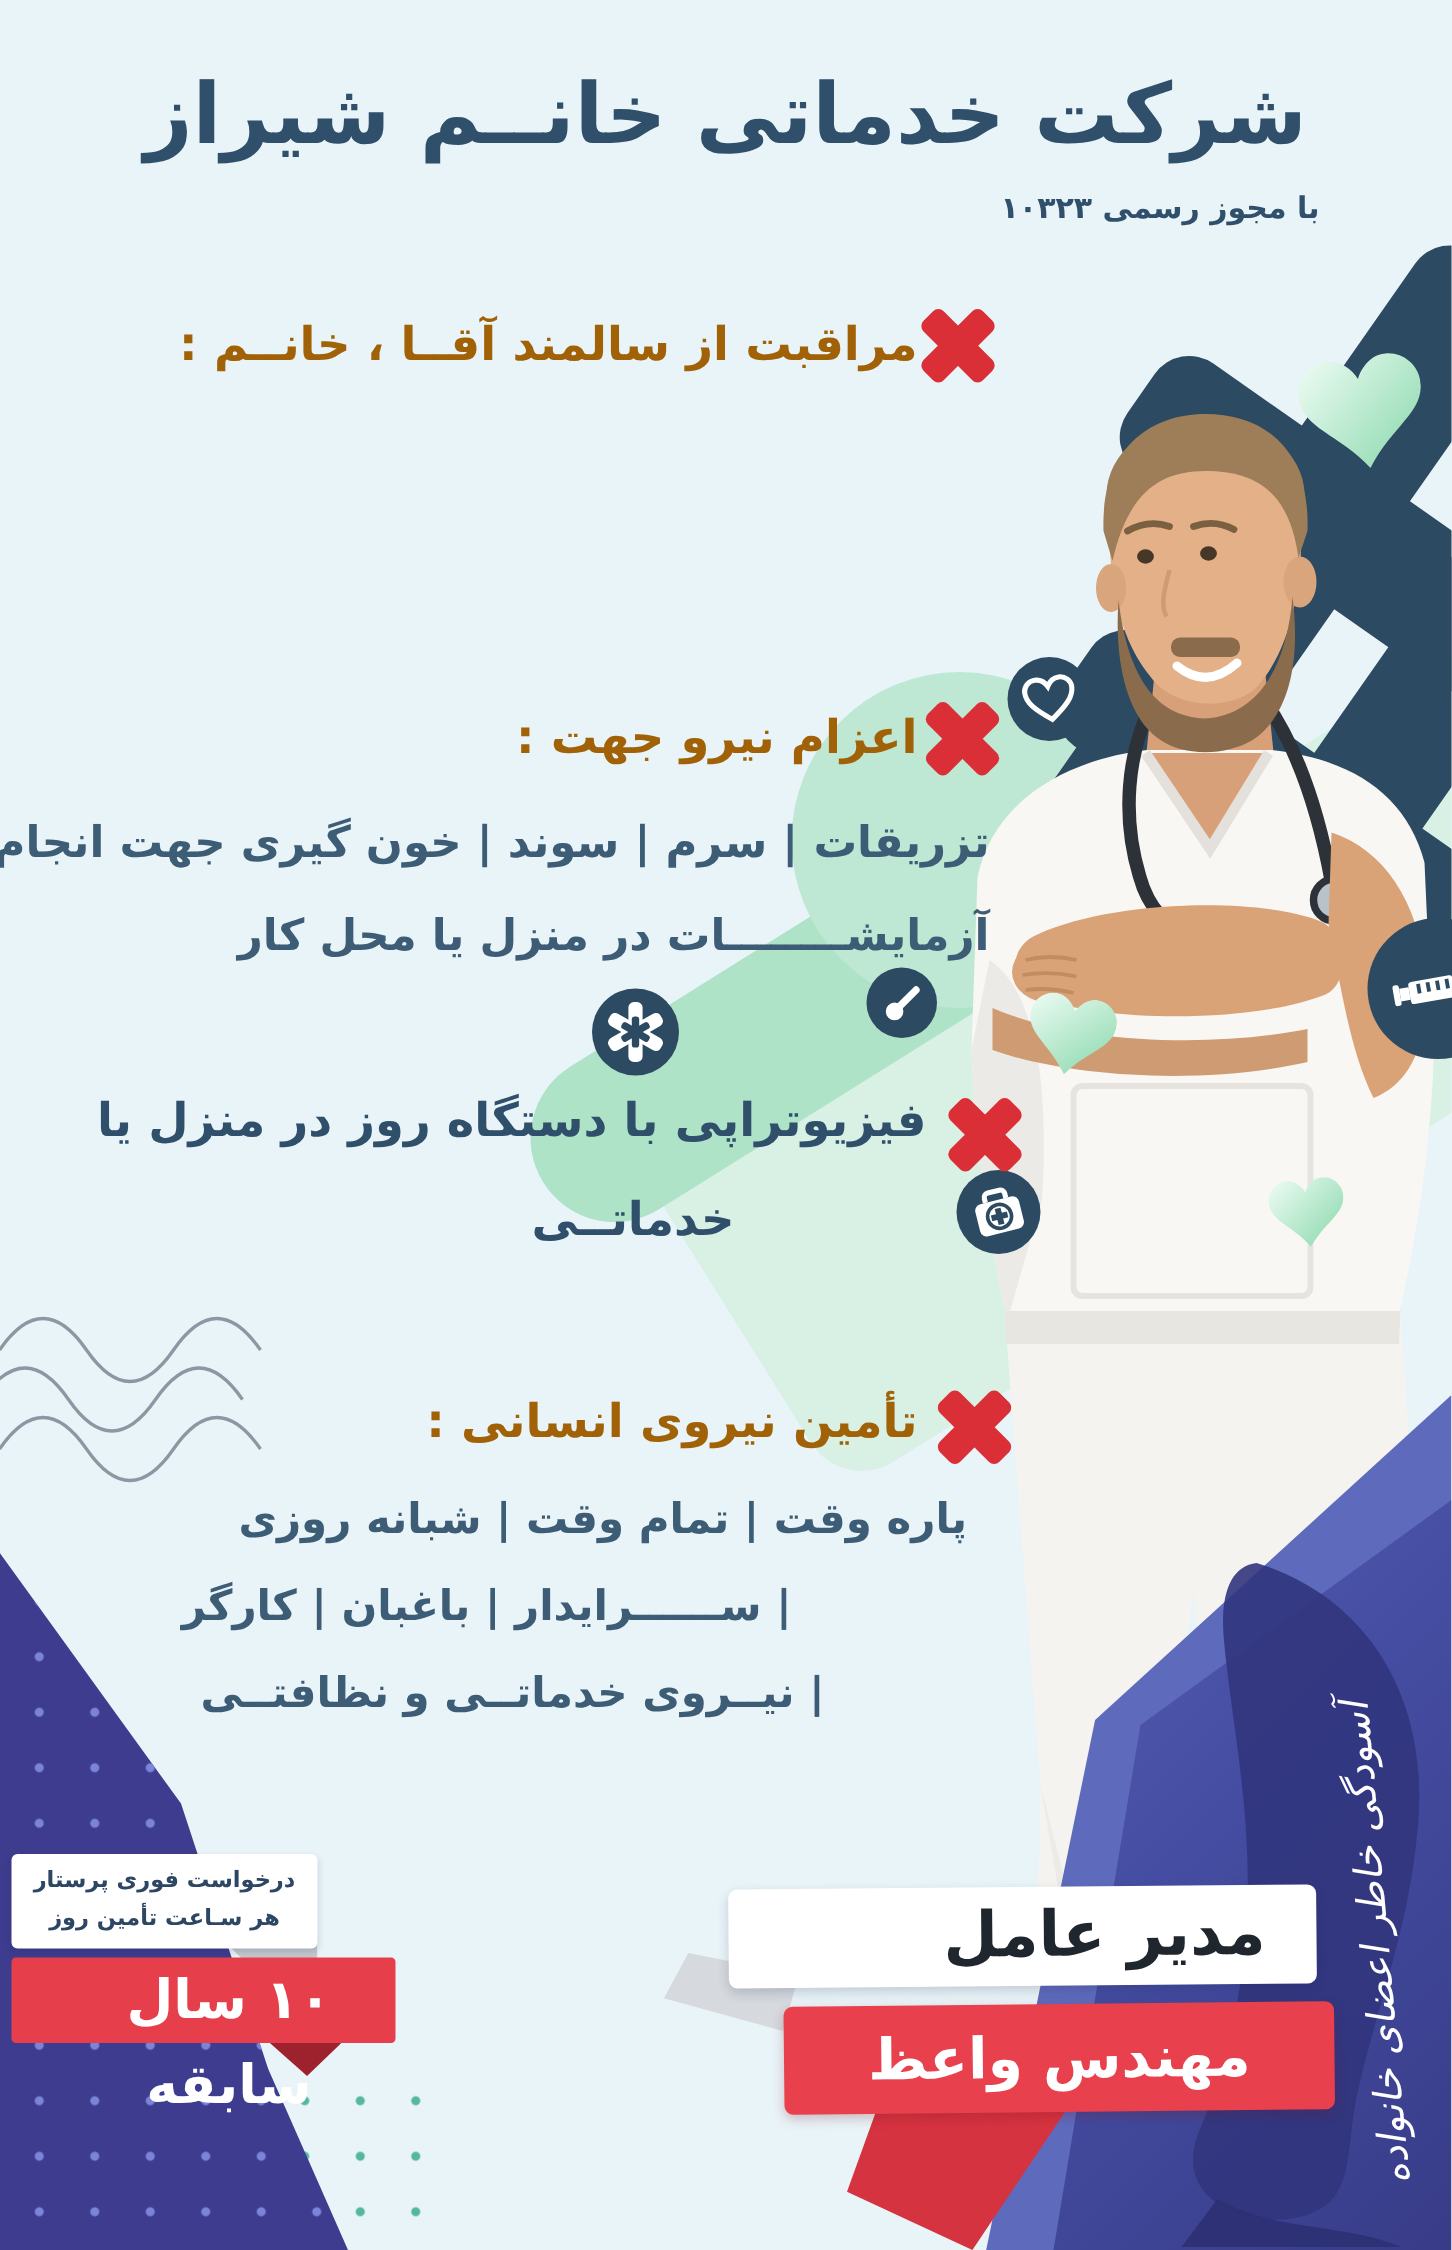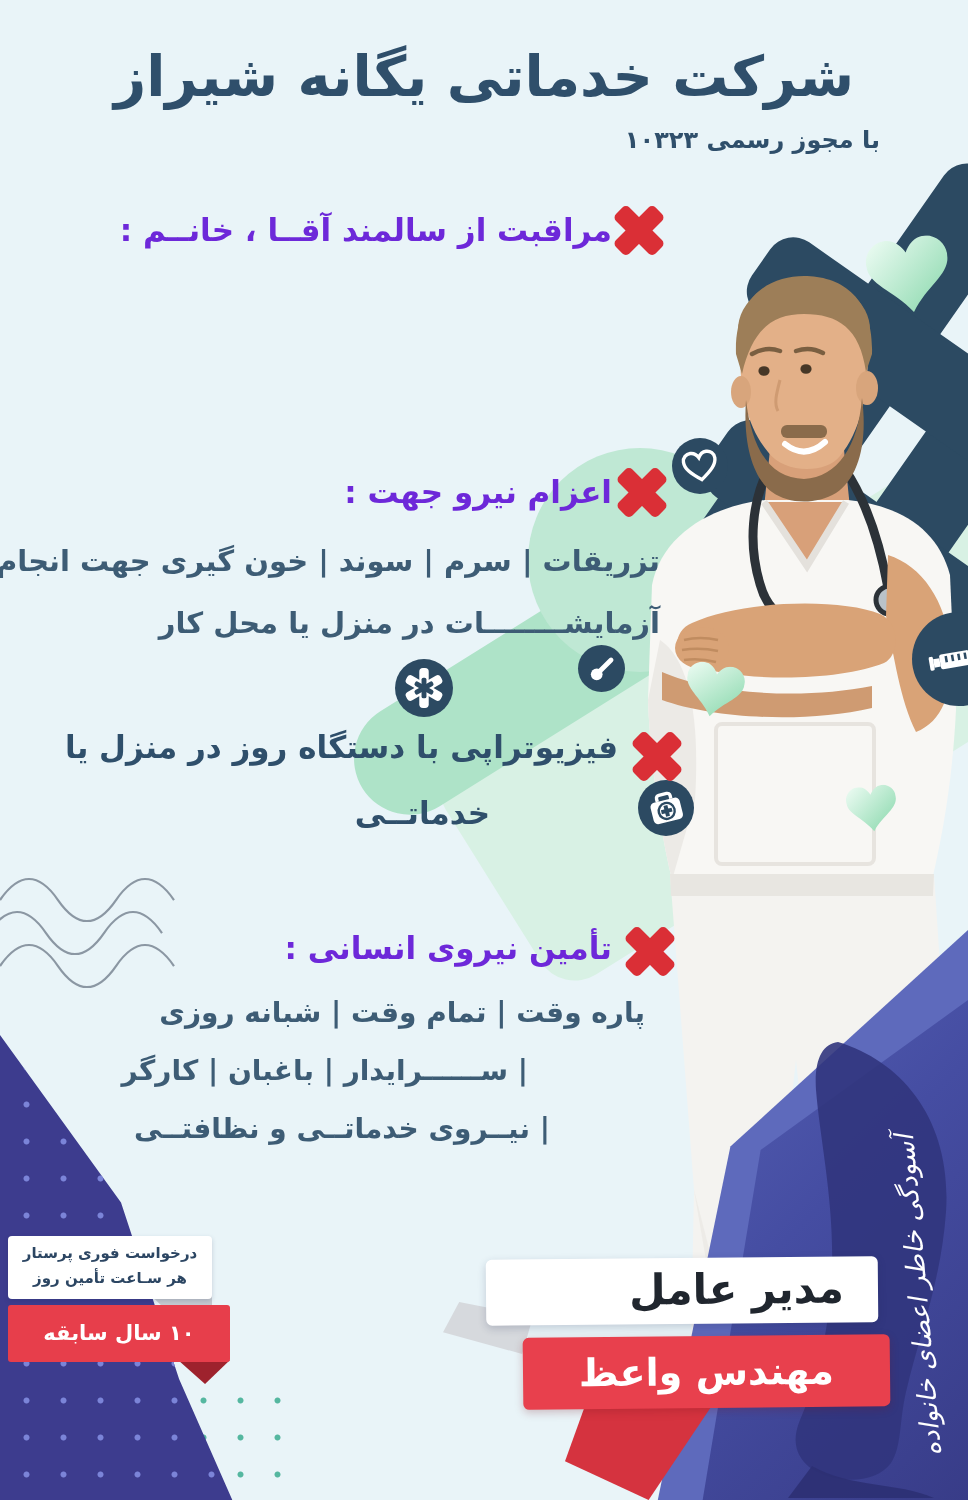--- a/index.html
+++ b/index.html
@@ -6,22 +6,22 @@
   .canvas{
     position:relative;width:968px;height:1500px;margin:0 auto;
     background:#e9f4f8;overflow:hidden;
     font-family:"DejaVu Sans",sans-serif;direction:rtl;
   }
   .abs{position:absolute;}
   svg{display:block;}
 
   
   .title{top:44px;right:0;left:0;text-align:center;font-size:56px;font-weight:800;color:#2f4f6b;letter-spacing:-1px;}
-  .subtitle{top:126px;right:88px;font-size:24px;font-weight:700;color:#2f4f6b;}
-  .sec-heading{font-size:31px;font-weight:800;color:#6d28d9;text-align:right;line-height:1.45;white-space:nowrap;}
+  .subtitle{top:126px;right:88px;font-size:20px;font-weight:700;color:#2f4f6b;}
+  .sec-heading{font-size:31px;font-weight:800;color:#a16207;text-align:right;line-height:1.45;white-space:nowrap;}
   .sec-body{font-size:29px;font-weight:700;color:#3d5c75;text-align:right;white-space:nowrap;}
   .sec-body span{display:block;}
   #h1{top:208px;right:356px;}
   #b1{top:281px;right:308px;line-height:62px;}
   #h2{top:470px;right:356px;}
   #b2{top:530px;right:308px;line-height:62px;}
   #physio{top:714px;right:350px;font-size:31px;font-weight:800;color:#2f4f6b;text-align:right;line-height:66px;white-space:nowrap;}
   #physio .ind{display:block;margin-right:128px;}
   #h4{top:926px;right:356px;}
   #b4{top:984px;right:323px;line-height:58px;font-size:28px;}
@@ -77,21 +77,21 @@
     color:#fff;font-size:26px;font-style:italic;font-weight:500;
     text-align:center;white-space:nowrap;letter-spacing:1px;}
 
   
   .wr-box{left:8px;top:1236px;width:204px;height:58px;background:#fff;border-radius:4px;
     color:#2c4663;font-size:15px;font-weight:700;text-align:center;line-height:25px;padding-top:5px;
     box-shadow:0 2px 5px rgba(30,40,80,.18);}
   .wr-fold{left:148px;top:1288px;width:64px;height:22px;background:#c5cad0;
     clip-path:polygon(0 20%,100% 0,100% 100%,28% 100%);}
   .badge{left:8px;top:1305px;width:222px;height:57px;background:#e73e4b;border-radius:3px;
-    color:#fff;font-size:21px;font-weight:800;text-align:center;line-height:57px;}
+    color:#fff;font-size:36px;font-weight:800;text-align:center;line-height:57px;padding-left:34px;}
   .badge-fold{left:178px;top:1360px;width:52px;height:24px;background:#9e222d;
     clip-path:polygon(0 0,100% 0,52% 100%);}
   .gray-wedge{left:443px;top:1302px;width:90px;height:52px;background:#d6d9dd;
     clip-path:polygon(18% 0,100% 28%,88% 100%,0 58%);}
   .ceo-box{left:486px;top:1258px;width:362px;height:66px;background:#fff;border-radius:6px;
     color:#20262e;font-size:42px;font-weight:800;text-align:right;line-height:64px;padding-left:30px;
     transform:rotate(-0.5deg);box-shadow:0 3px 8px rgba(30,40,80,.2);}
   .ceo-box .inner{padding-right:34px;}
   .red-wedge{left:565px;top:1398px;width:152px;height:102px;background:#d5333f;
     clip-path:polygon(15% 0,100% 0,55% 100%,0 62%);}
@@ -243,21 +243,21 @@
   <svg class="mheart" id="heart-top" viewBox="0 0 32 30">
       <path fill="url(#mintg)" d="M16 29C9 19 0 16.5 0 8.4 0 3.8 3.8 0 8.4 0 11.8 0 14.7 2.7 16 5.6 17.3 2.7 20.2 0 23.6 0 28.2 0 32 3.8 32 8.4 32 16.5 23 19 16 29Z"></path>
     </svg>
   <svg class="mheart" id="heart-mid" viewBox="0 0 32 30">
       <path fill="url(#mintg)" d="M16 29C9 19 0 16.5 0 8.4 0 3.8 3.8 0 8.4 0 11.8 0 14.7 2.7 16 5.6 17.3 2.7 20.2 0 23.6 0 28.2 0 32 3.8 32 8.4 32 16.5 23 19 16 29Z"></path>
     </svg>
   <svg class="mheart" id="heart-low" viewBox="0 0 32 30">
       <path fill="url(#mintg)" d="M16 29C9 19 0 16.5 0 8.4 0 3.8 3.8 0 8.4 0 11.8 0 14.7 2.7 16 5.6 17.3 2.7 20.2 0 23.6 0 28.2 0 32 3.8 32 8.4 32 16.5 23 19 16 29Z"></path>
     </svg>
 
-  <div class="abs title">شرکت خدماتی یگانه شیراز</div>
+  <div class="abs title">شرکت خدماتی خانــم شیراز</div>
   <div class="abs subtitle">با مجوز رسمی ۱۰۳۲۳</div>
 
   <div class="abs xmark" id="x1"></div>
   <div class="abs sec-heading" id="h1">مراقبت از سالمند آقــا ، خانــم :</div>
 
   <div class="abs xmark" id="x2"></div>
   <div class="abs sec-heading" id="h2">اعزام نیرو جهت :</div>
   <div class="abs sec-body" id="b2">
     <span>تزریقات | سرم | سوند | خون گیری جهت انجام</span>
     <span>آزمایشــــــــات در منزل یا محل کار</span>

